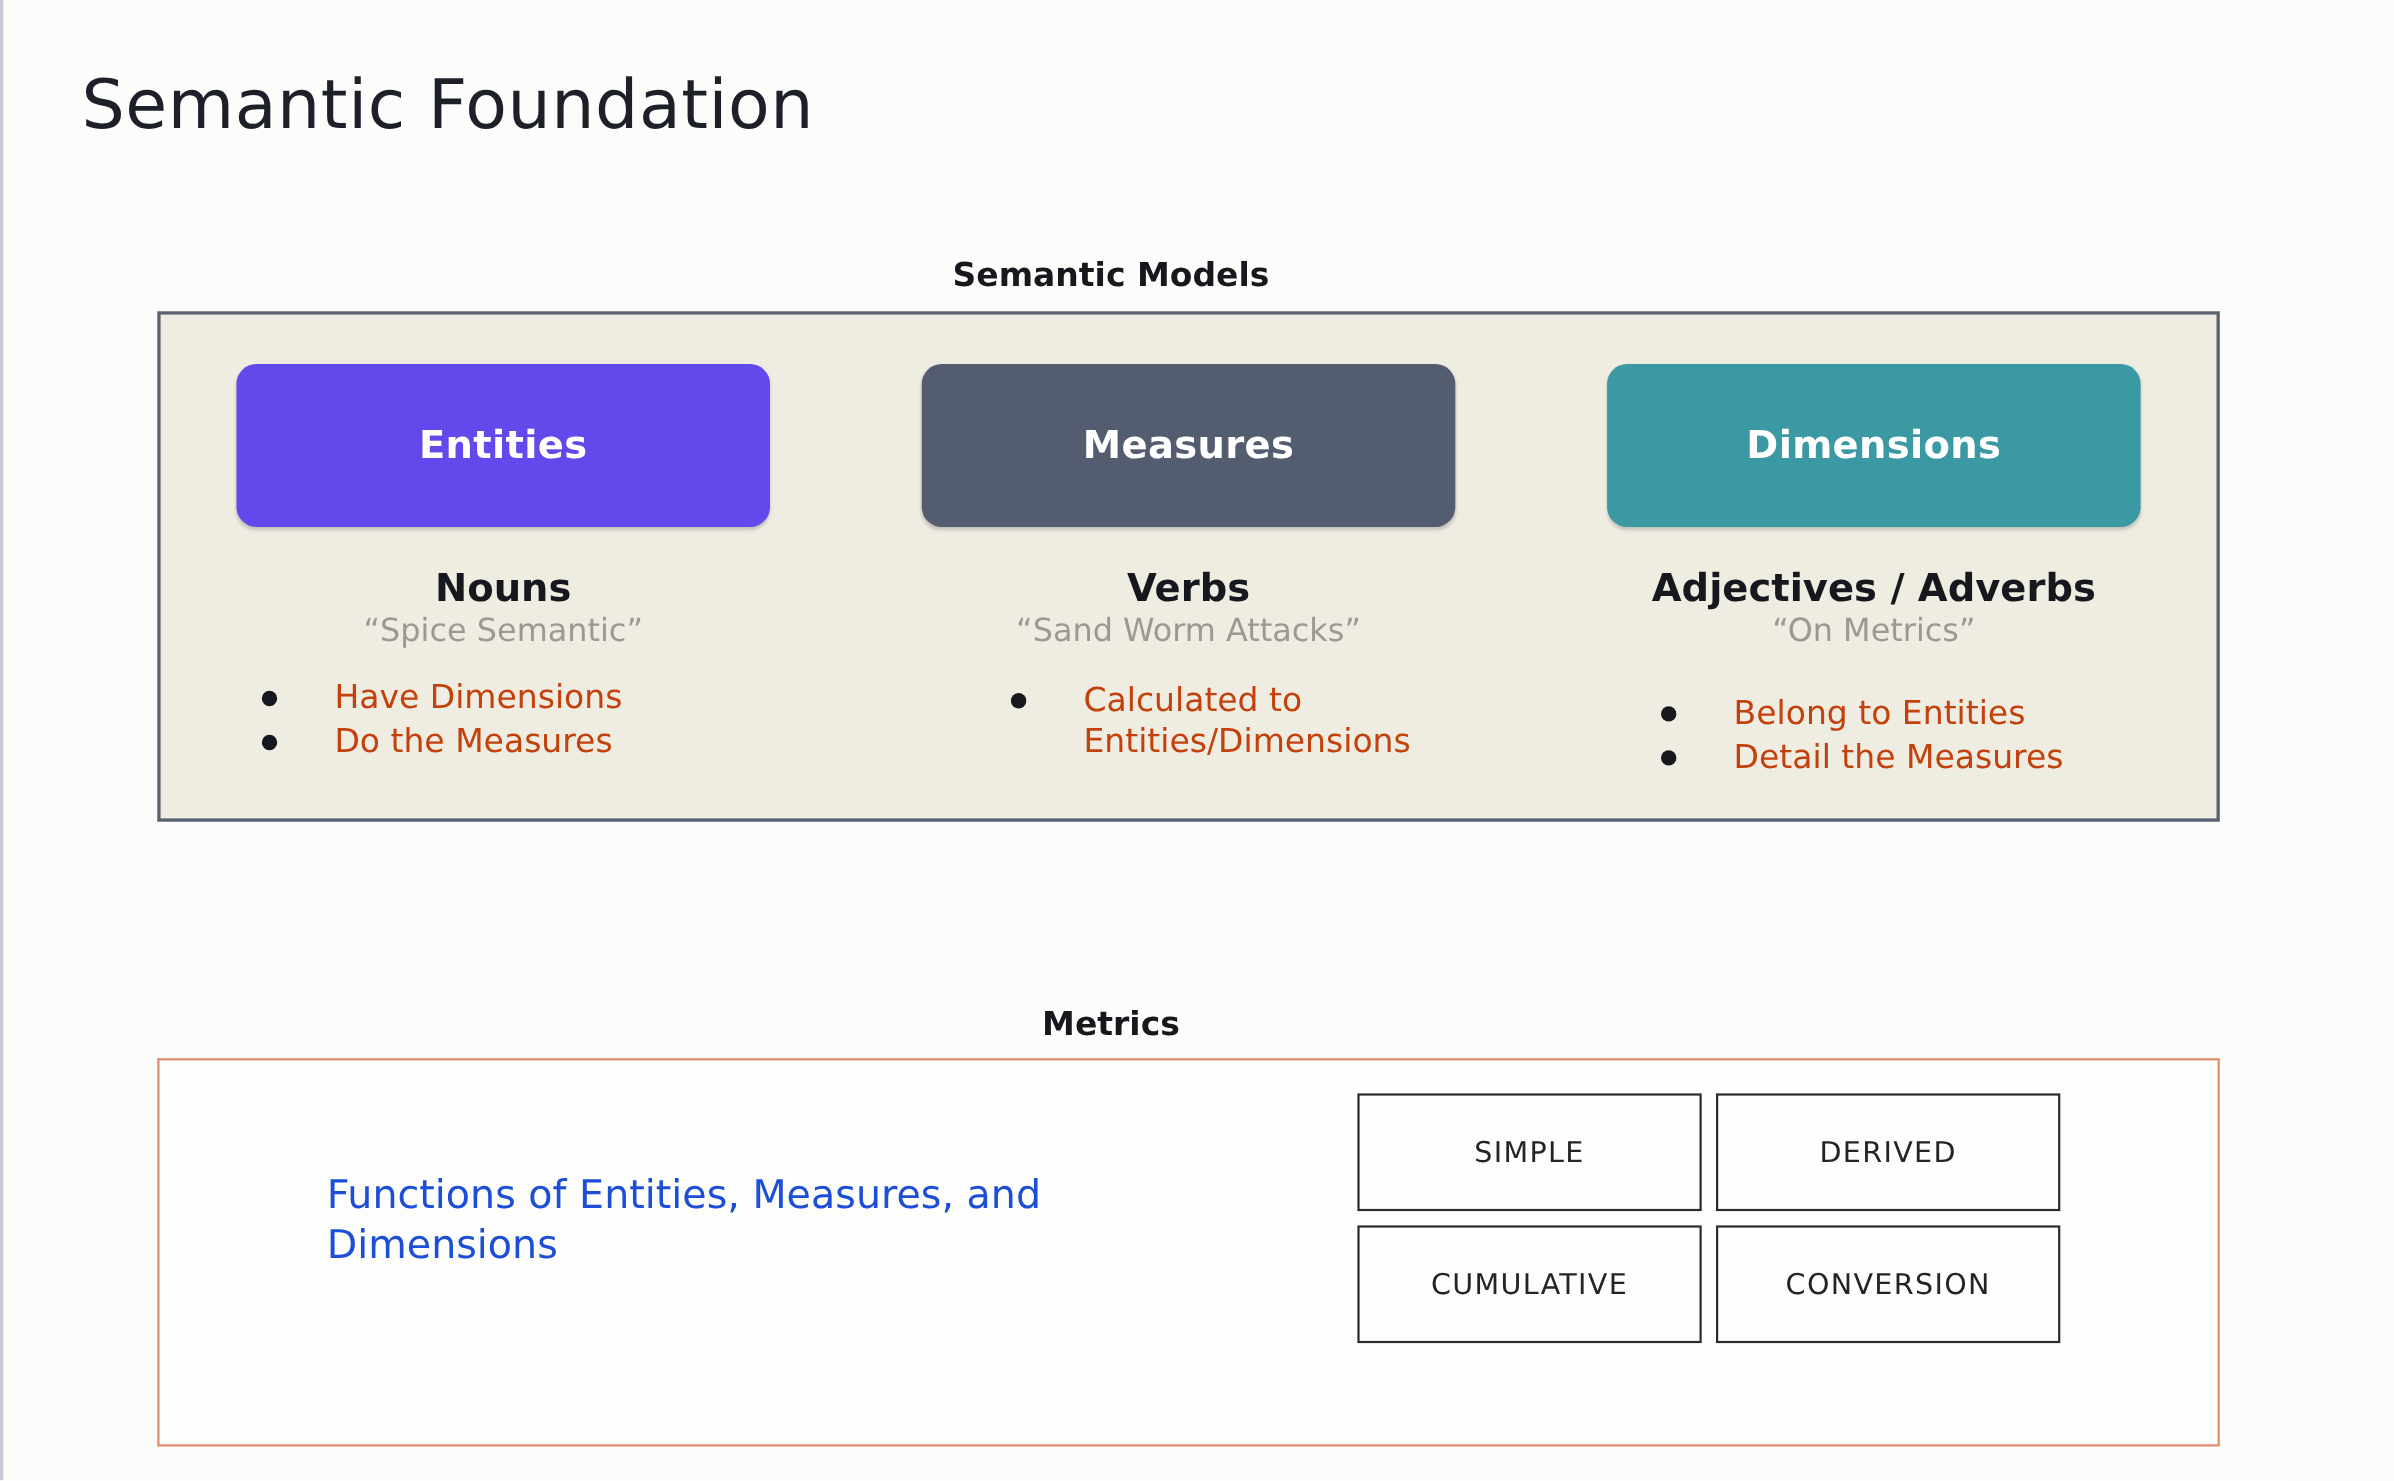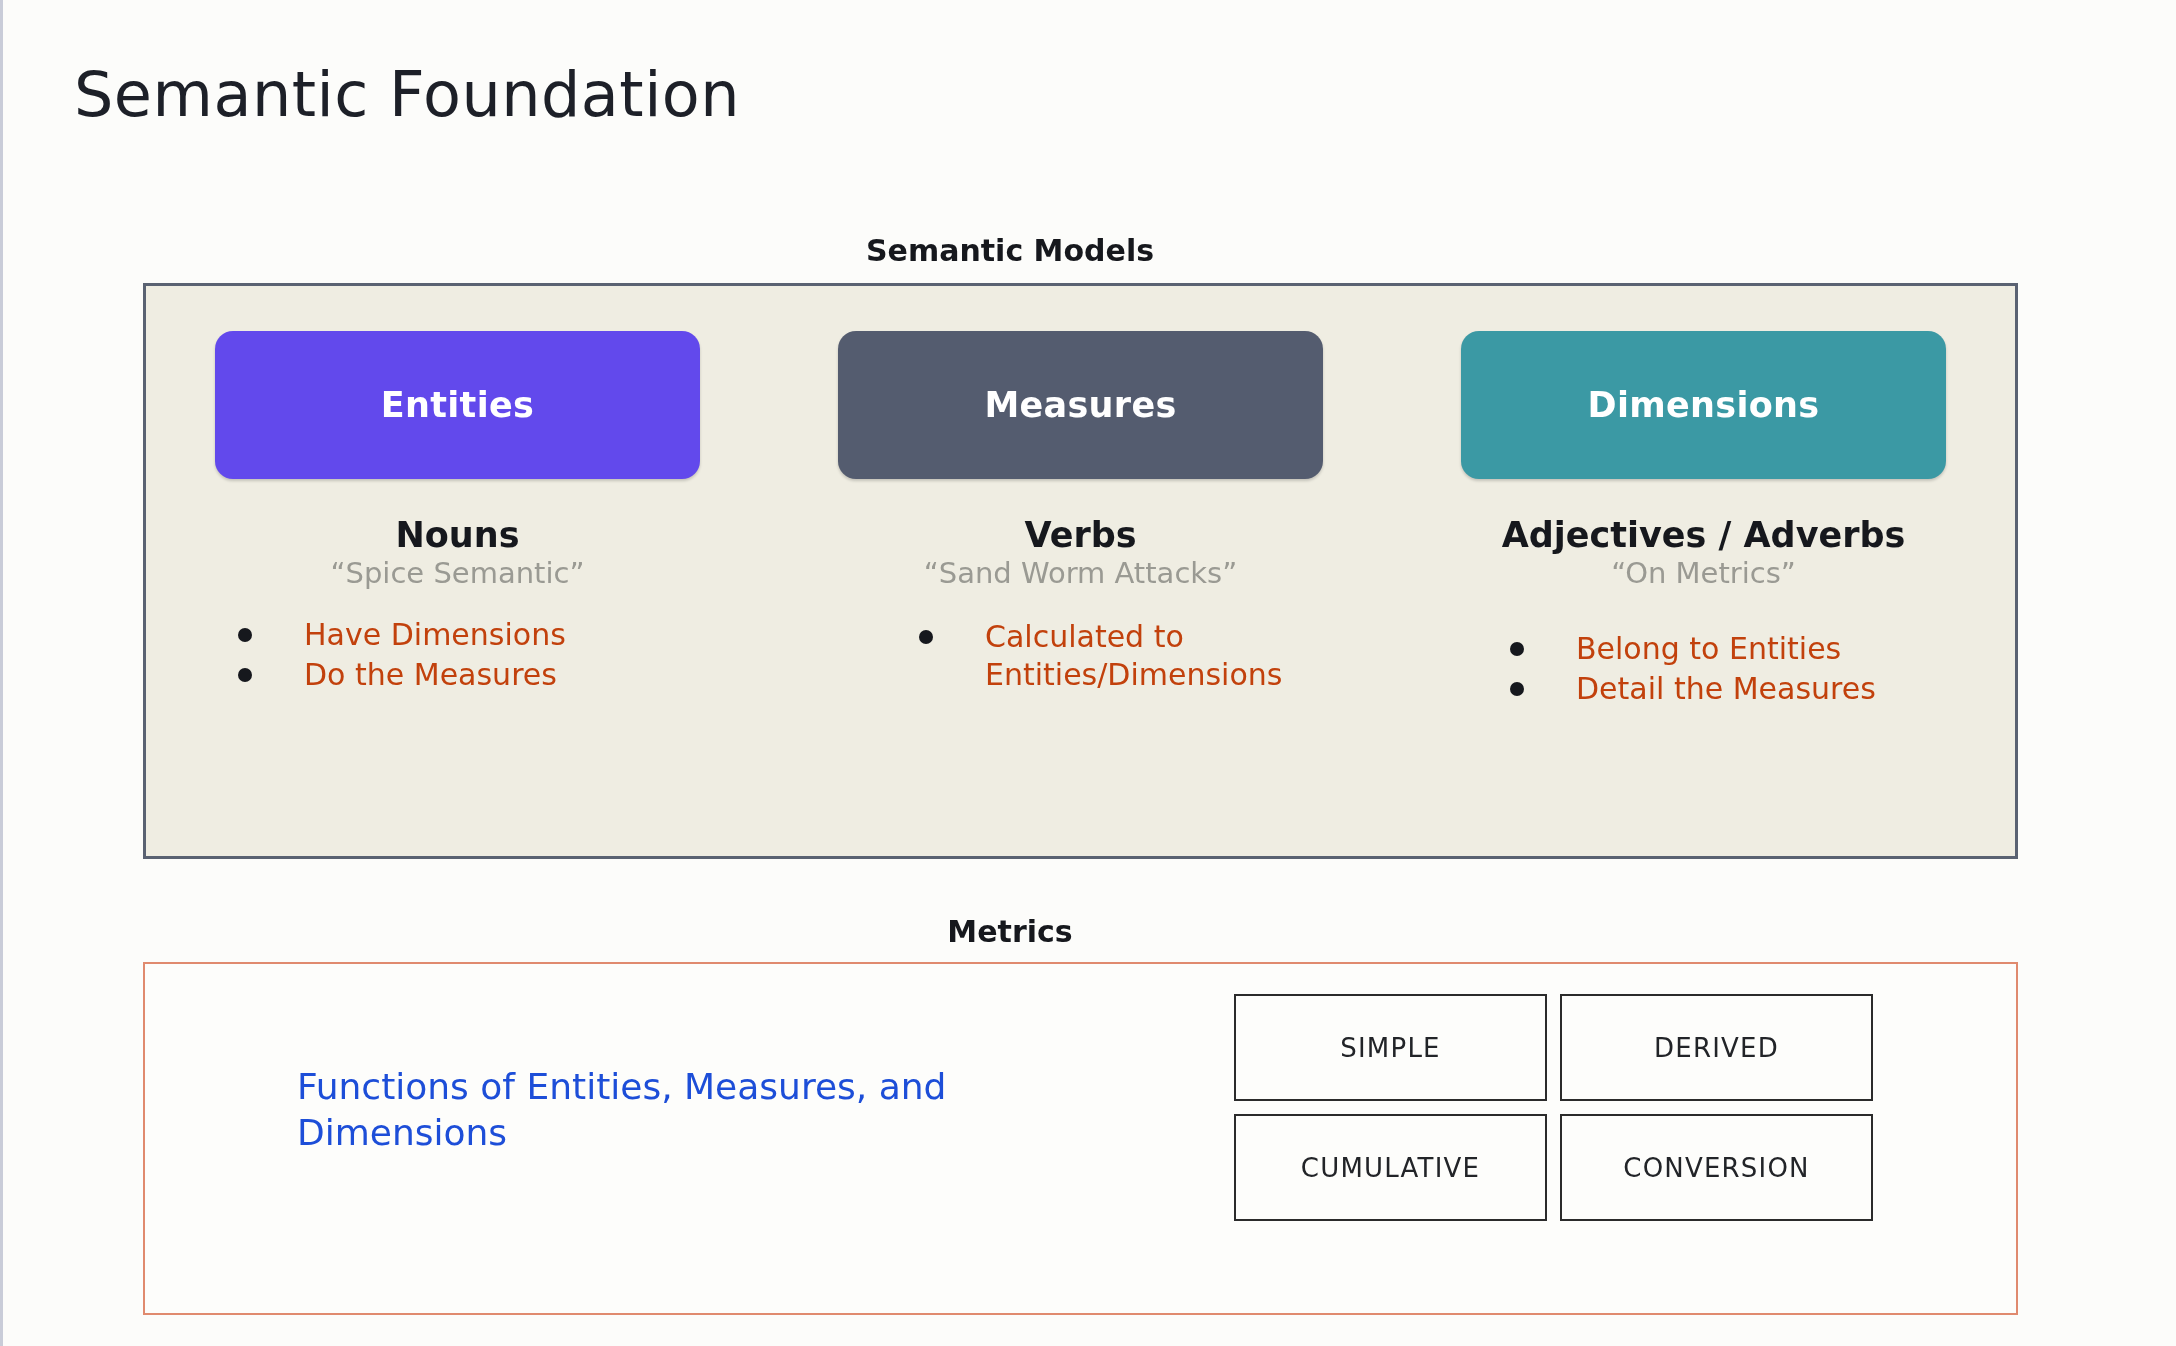--- a/index.html
+++ b/index.html
@@ -62,21 +62,21 @@
     width: 2176px;
     transform: translateX(-78px);
   }
 
   
   #semantic-panel {
     position: absolute;
     left: 143px;
     top: 283px;
     width: 1875px;
-    height: 576px;
+    height: 464px;
     background: #efede2;
     border: 3px solid #5a6272;
     box-sizing: border-box;
   }
   .sm-columns {
     position: absolute;
     left: 0;
     top: 0;
     width: 100%;
     height: 100%;

